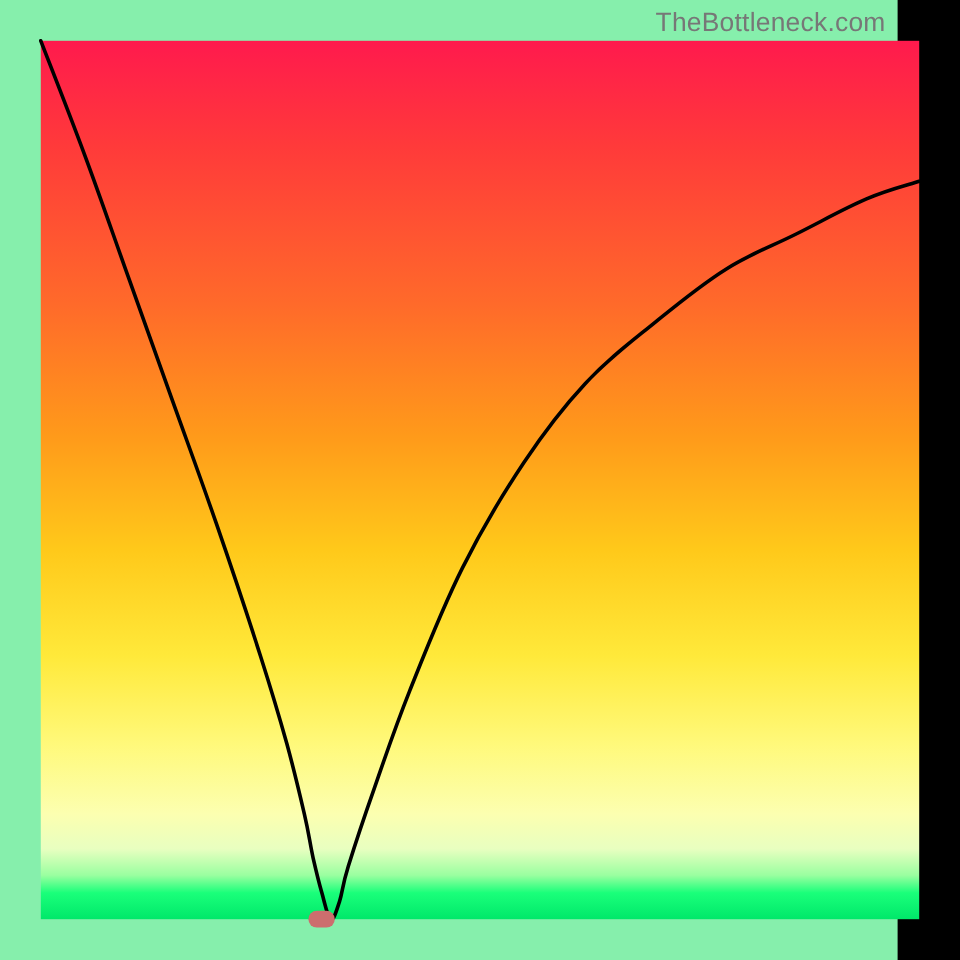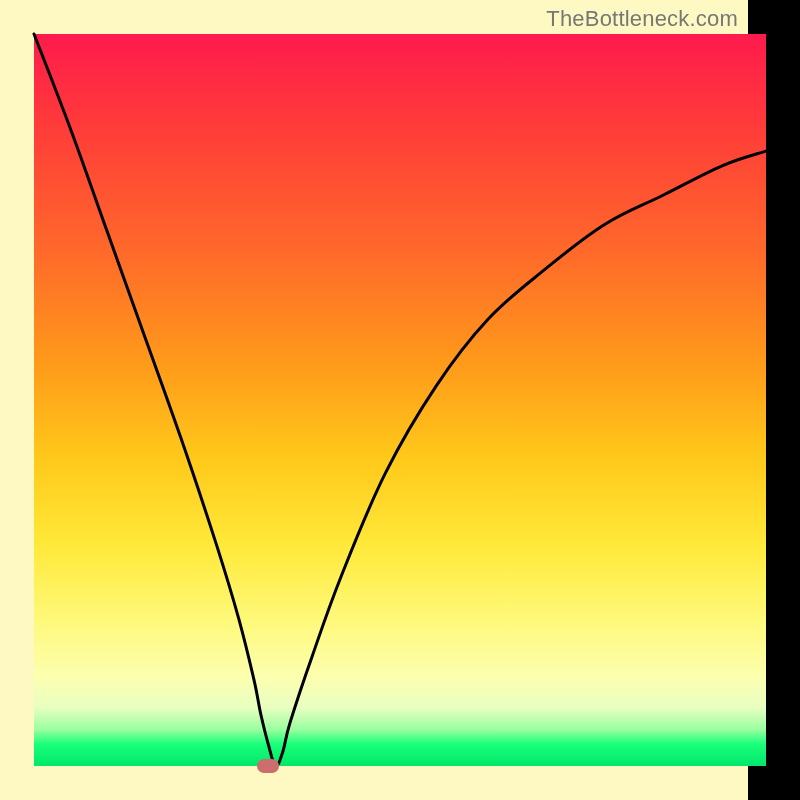--- a/index.html
+++ b/index.html
@@ -10,21 +10,21 @@
     background: #000;
     overflow: hidden;
     font-family: Arial, Helvetica, sans-serif;
   }
   .frame {
     position: absolute;
     top: 0;
     left: 0;
     width: 748px;
     height: 800px;
-    background: #fef9c3;
+    background: #86efac;
   }
   .plot-area {
     position: absolute;
     top: 34px;
     left: 34px;
     width: 732px;
     height: 732px;
     
     background: linear-gradient(
       to bottom,

